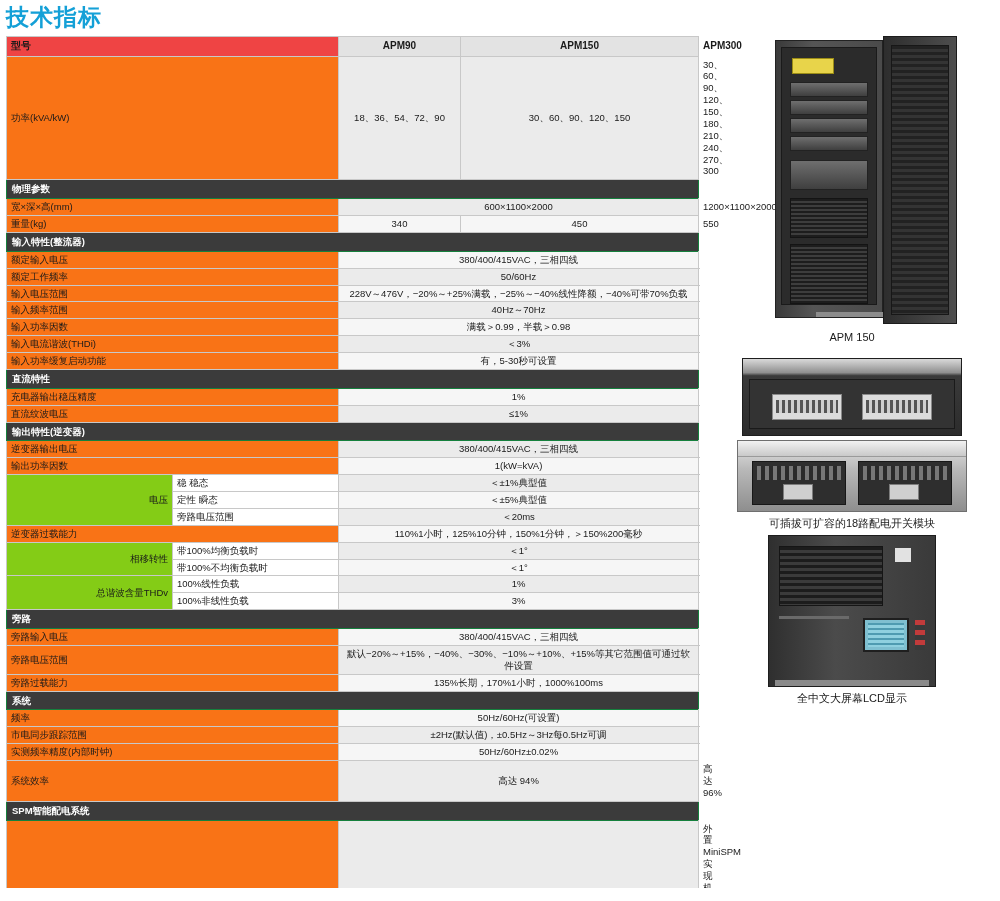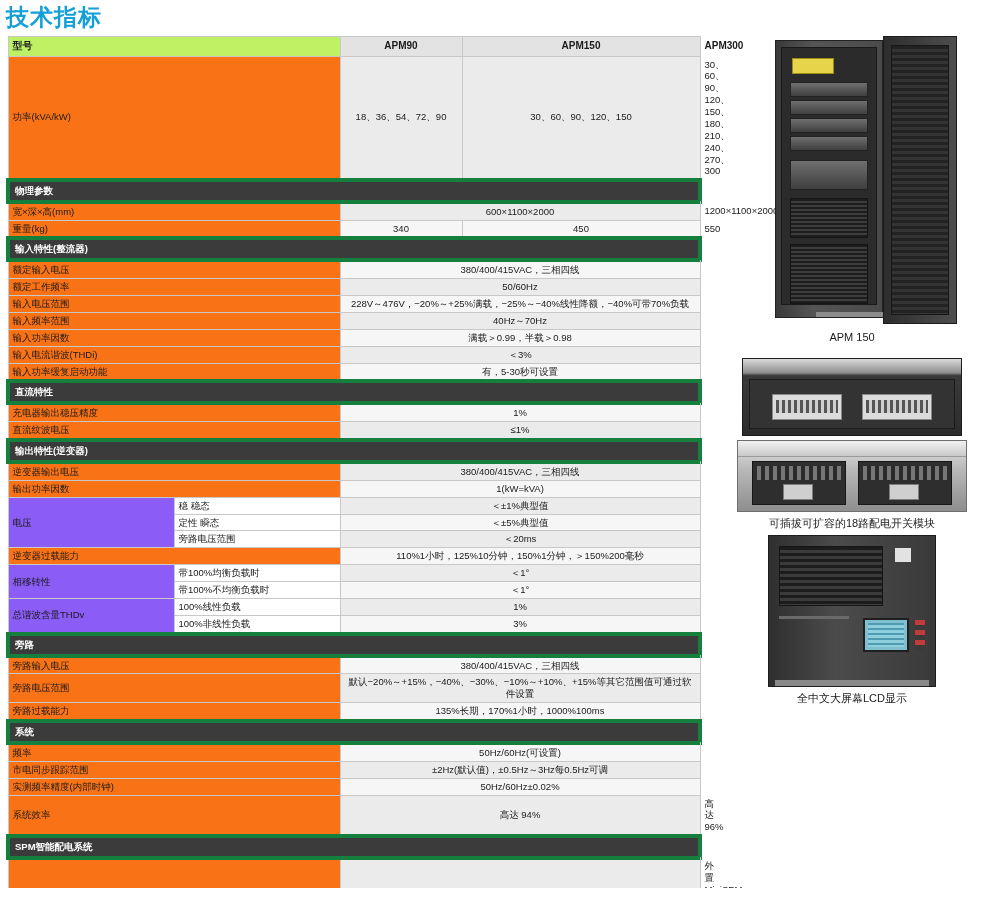--- a/index.html
+++ b/index.html
@@ -38,33 +38,33 @@
   table.spec td {
     border: 1px solid #c8c8c8;
     padding: 2px 4px;
     vertical-align: middle;
     line-height: 1.25;
   }
   tr.section td {
     background: #3b3b3b;
     color: #ffffff;
     font-weight: bold;
-    border: 4px solid #15803d;
+    border: 1px solid #15803d;
     padding: 3px 5px;
     font-size: 9.5px;
   }
   td.lbl {
     background: #f97316;
     width: 166px;
     padding-left: 5px;
   }
   td.lbl-sub-main {
-    background: #8b5cf6;
+    background: #84cc16;
     width: 52px;
-    text-align: left;
+    text-align: right;
     padding-left: 5px;
   }
   td.lbl-sub {
     background: #ffffff;
     width: 114px;
     padding-left: 5px;
   }
   td.val {
     background: #ebebeb;
     text-align: center;
@@ -73,21 +73,21 @@
     background: #f6f6f6;
     text-align: center;
   }
   tr.head td {
     background: #e3e3e3;
     text-align: center;
     font-weight: bold;
     font-size: 10px;
     padding: 3px 4px;
   }
-  tr.head td.lbl { background: #bef264; text-align: left; font-weight: bold; }
+  tr.head td.lbl { background: #ef4444; text-align: left; font-weight: bold; }
   
   .photos {
     position: absolute;
     left: 710px; top: 36px;
     width: 284px;
   }
   .photo-block { position: relative; margin-bottom: 4px; }
   .cap {
     text-align: center;
     font-size: 11px;

